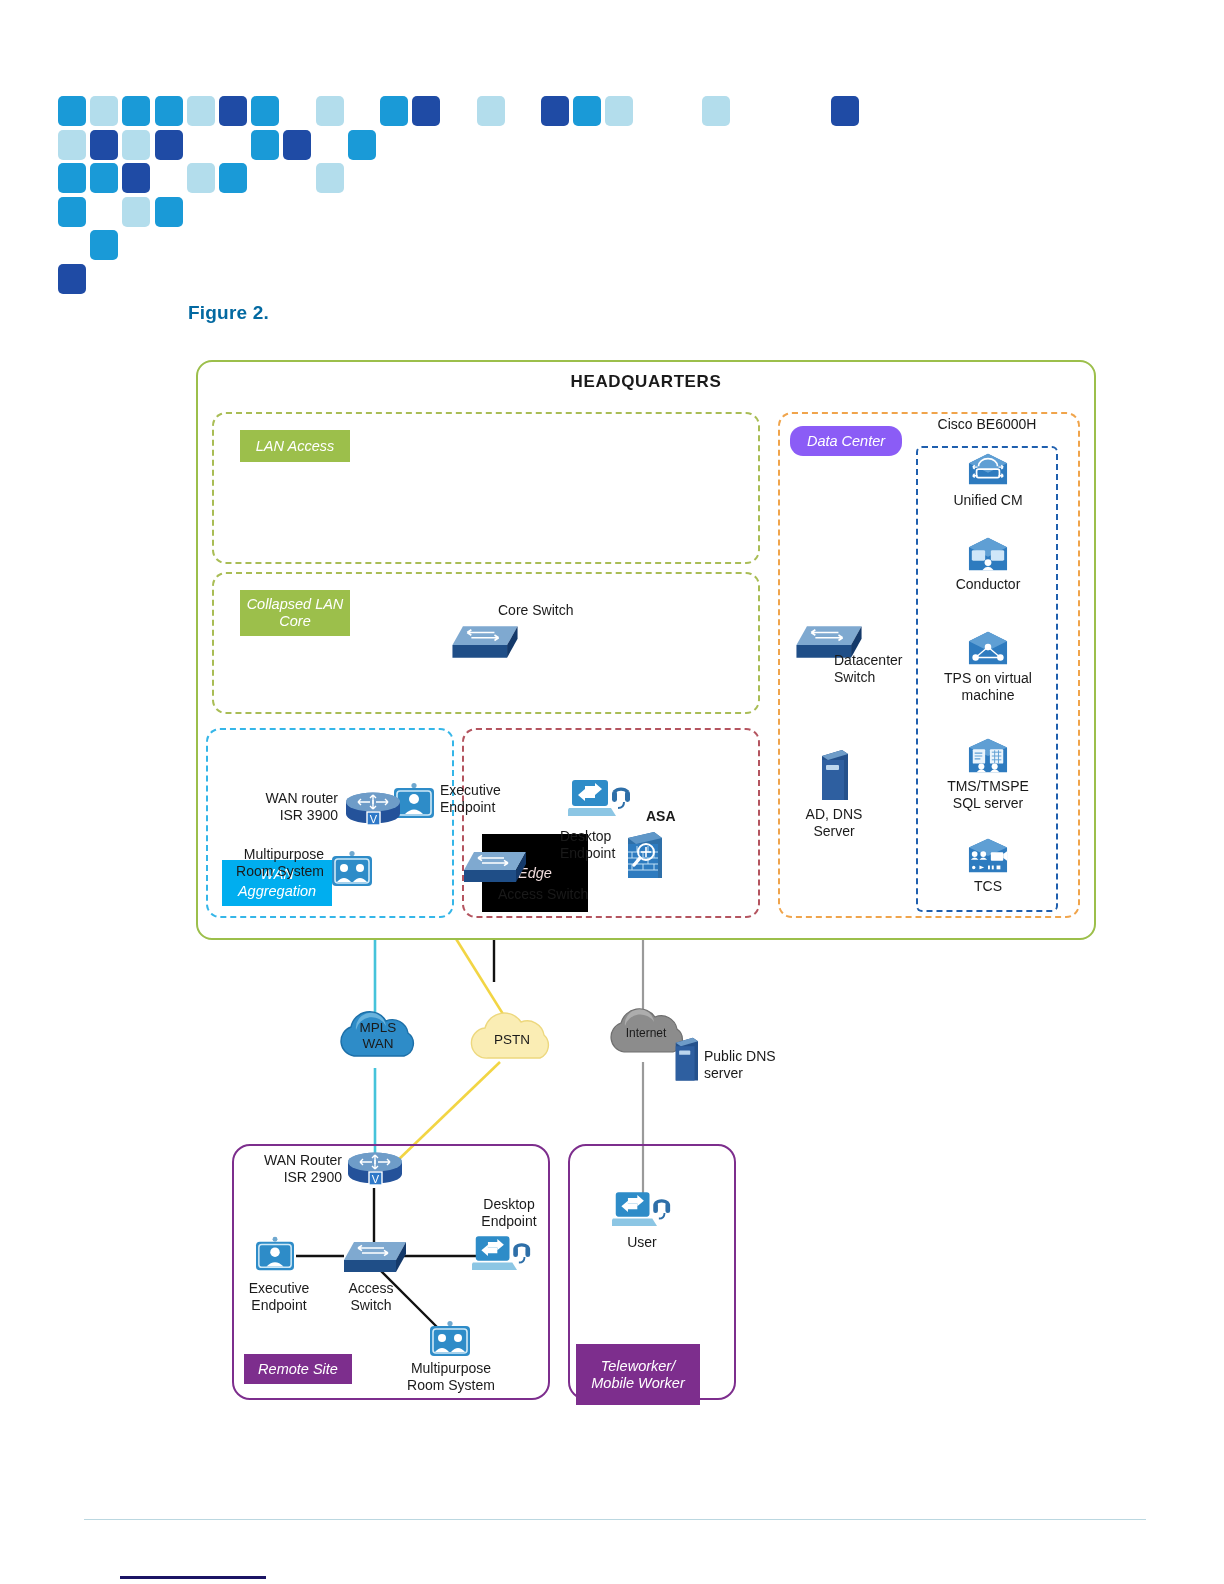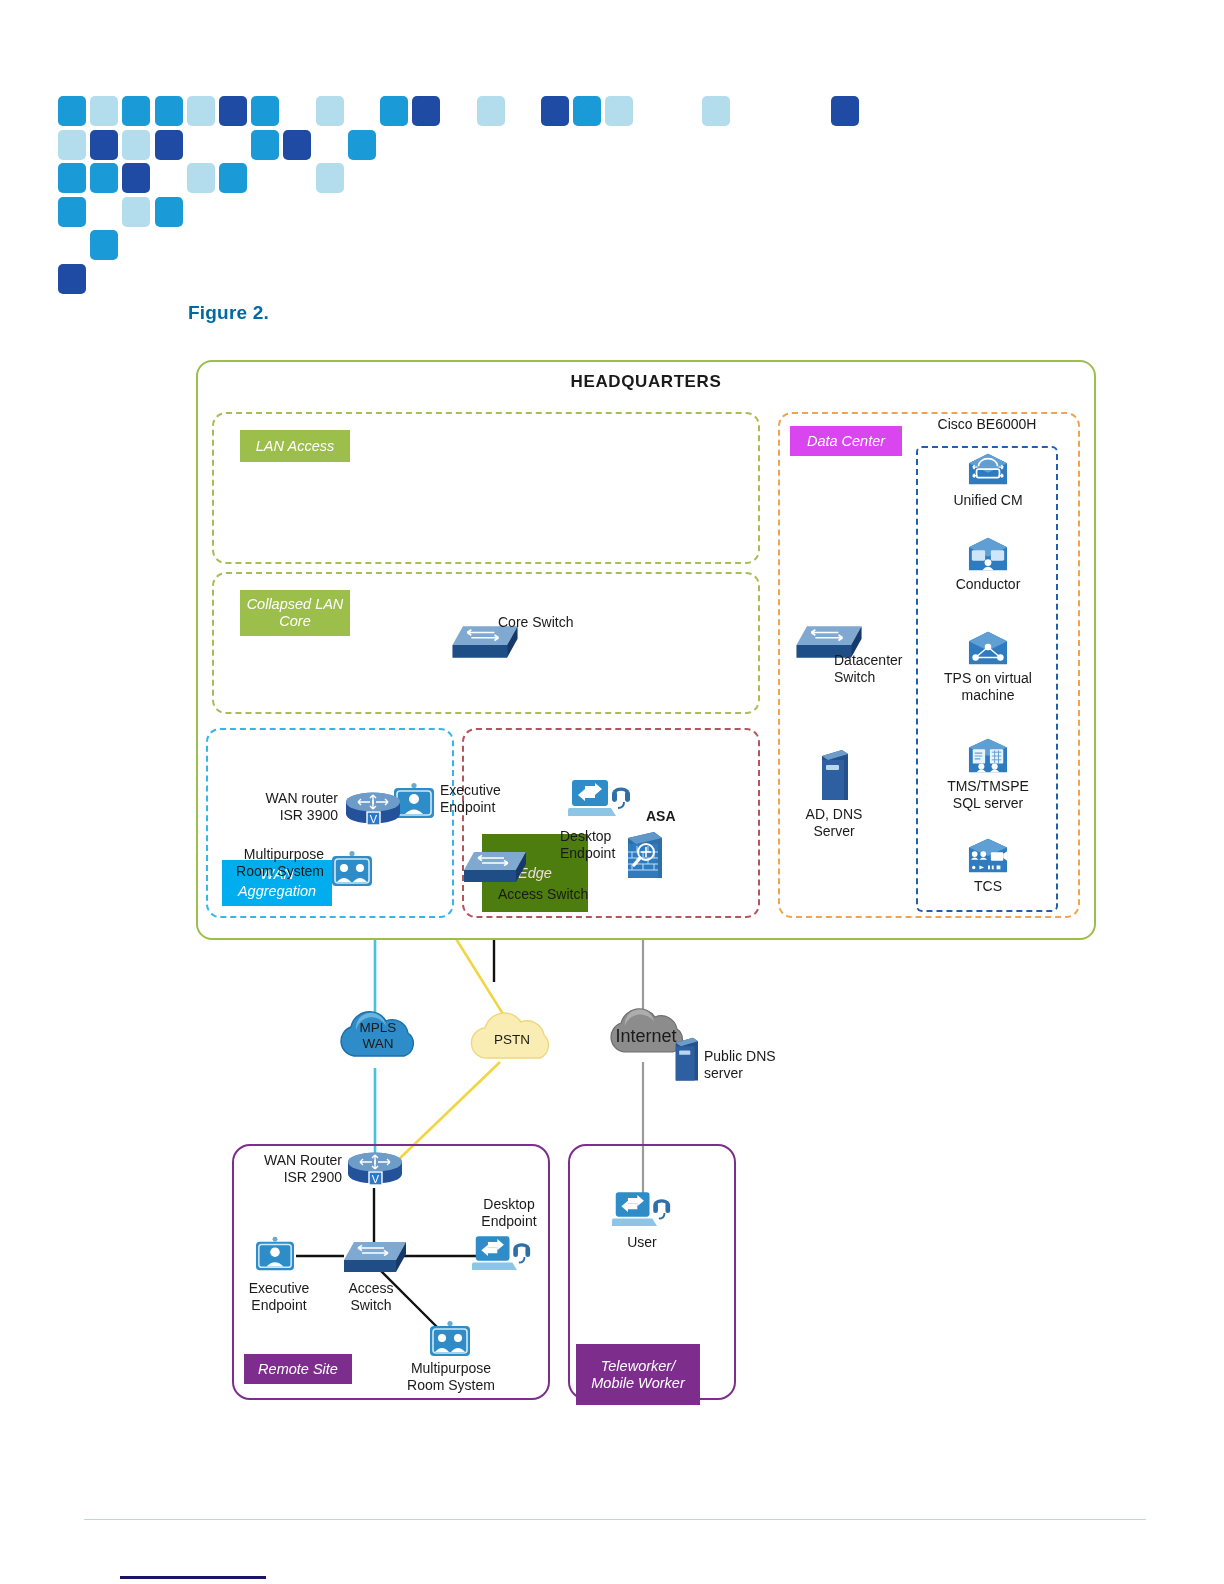--- a/index.html
+++ b/index.html
@@ -39,23 +39,23 @@
             border:2.5px solid #7D2E8D;border-radius:18px;}
   .z-telework{left:568px;top:794px;width:168px;height:256px;
               border:2.5px solid #7D2E8D;border-radius:18px;}
 
   
   .chip{position:absolute;display:flex;align-items:center;justify-content:center;
         text-align:center;line-height:1.15;color:#fff;font-size:14.5px;
         box-sizing:border-box;padding:2px 6px;font-style:italic;}
   .chip-green{background:#9CBF4B;}
   .chip-cyan{background:#00AEEF;}
-  .chip-orange{background:#d946ef;}
+  .chip-orange{background:#8b5cf6;border-radius:13px;}
   .chip-purple{background:#7D2E8D;}
-  .chip-red{background:#4d7c0f;color:#f2dede;}
+  .chip-red{background:#000000;color:#f2dede;}
 
   .hq-title{position:absolute;left:196px;top:22px;width:900px;text-align:center;
             font-size:17px;font-weight:bold;letter-spacing:.6px;}
   .be-title{position:absolute;left:916px;top:66px;width:142px;text-align:center;
             font-size:14px;}
 
   
   .lbl{position:absolute;font-size:14px;line-height:1.18;color:#1a1a1a;white-space:pre-line;}
   .lbl.c{text-align:center;}
   .lbl.r{text-align:right;}
@@ -230,21 +230,21 @@
 
   <div class="node" style="left:448px;top:272px;">
     <svg width="74" height="42" viewBox="0 0 70 40">
       <path d="M14 4 L66 4 L56 22 L4 22 Z" fill="#7FA9D0"></path>
       <path d="M4 22 L56 22 L56 34 L4 34 Z" fill="#1F4E87"></path>
       <path d="M56 22 L66 4 L66 16 L56 34 Z" fill="#14396a"></path>
       <path d="M18 10 l26 0 M18 10 l4 -2.6 M18 10 l4 2.6" stroke="#fff" stroke-width="1.5" fill="none"></path>
       <path d="M22 15 l26 0 M48 15 l-4 -2.6 M48 15 l-4 2.6" stroke="#fff" stroke-width="1.5" fill="none"></path>
     </svg>
   </div>
-  <div class="lbl" style="left:498px;top:252px;margin-top:12px;">Core Switch</div>
+  <div class="lbl" style="left:498px;top:252px;">Core Switch</div>
 
   <div class="node" style="left:344px;top:440px;">
     <svg width="58" height="40" viewBox="0 0 58 40">
       <ellipse cx="29" cy="12" rx="27" ry="9.5" fill="#6E9CC8"></ellipse>
       <path d="M2 12 L2 24 a27 9.5 0 0 0 54 0 L56 12 Z" fill="#24529A"></path>
       <ellipse cx="29" cy="12" rx="27" ry="9.5" fill="#6E9CC8"></ellipse>
       <path d="M29 5 l0 9 M29 5 l-3 3 M29 5 l3 3" stroke="#fff" stroke-width="1.4" fill="none"></path>
       <path d="M29 19 l0 -9 M29 19 l-3 -3 M29 19 l3 -3" stroke="#fff" stroke-width="1.4" fill="none"></path>
       <path d="M14 12 l12 0 M14 12 l3 -3 M14 12 l3 3" stroke="#fff" stroke-width="1.4" fill="none"></path>
       <path d="M44 12 l-12 0 M44 12 l-3 -3 M44 12 l-3 3" stroke="#fff" stroke-width="1.4" fill="none"></path>
@@ -369,21 +369,21 @@
     </svg>
   </div>
   <div class="lbl c" style="left:466px;top:682px;width:92px;font-size:13.5px;">PSTN</div>
 
   <div class="node" style="left:600px;top:656px;">
     <svg width="92" height="56" viewBox="0 0 92 56">
       <path d="M24 46 a15 15 0 0 1 -3 -29 a19 19 0 0 1 34 -6 a16 16 0 0 1 22 12 a13 13 0 0 1 -4 23 Z" fill="#8C8C8C" stroke="#6f6f6f" stroke-width="1.2"></path>
       <path d="M25 20 a16 16 0 0 1 29 -4 a14 14 0 0 0 -29 4 Z" fill="#c3c3c3" opacity=".6"></path>
     </svg>
   </div>
-  <div class="lbl c" style="left:600px;top:676px;width:92px;font-size:18px;">Internet</div>
+  <div class="lbl c" style="left:600px;top:676px;width:92px;font-size:12px;">Internet</div>
 
   <div class="node" style="left:672px;top:686px;">
     <svg width="28" height="48" viewBox="0 0 32 56">
       <path d="M4 8 L24 2 L30 6 L30 52 L4 52 Z" fill="#24518C"></path>
       <path d="M4 8 L24 2 L30 6 L10 12 Z" fill="#6E9CC8"></path>
       <rect x="4" y="12" width="22" height="40" fill="#2E5FA0"></rect>
       <rect x="8" y="17" width="13" height="5" rx="1" fill="#bcd6ee"></rect>
     </svg>
   </div>
   <div class="lbl" style="left:704px;top:698px;">Public DNS

